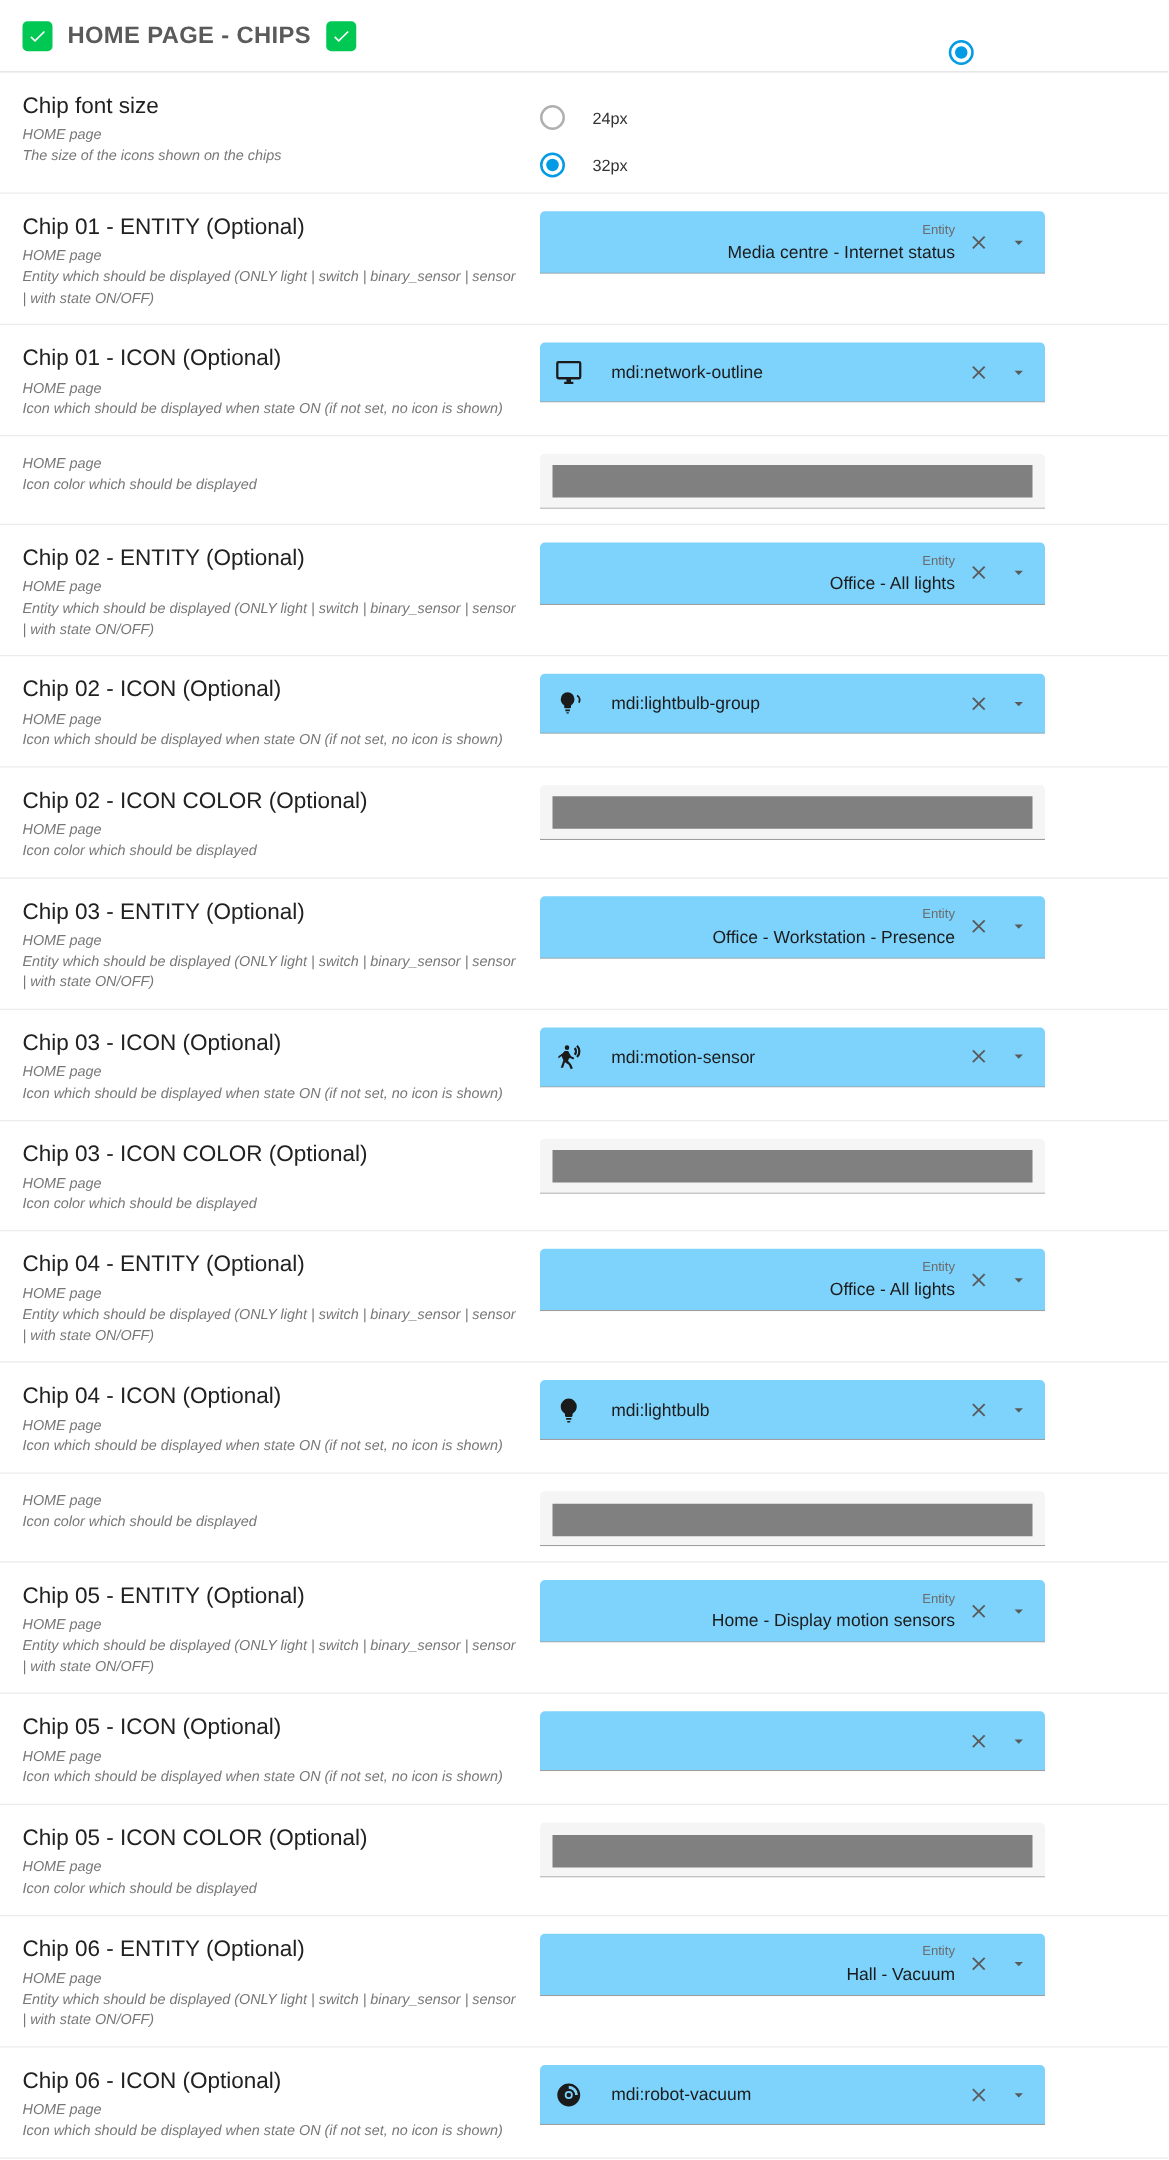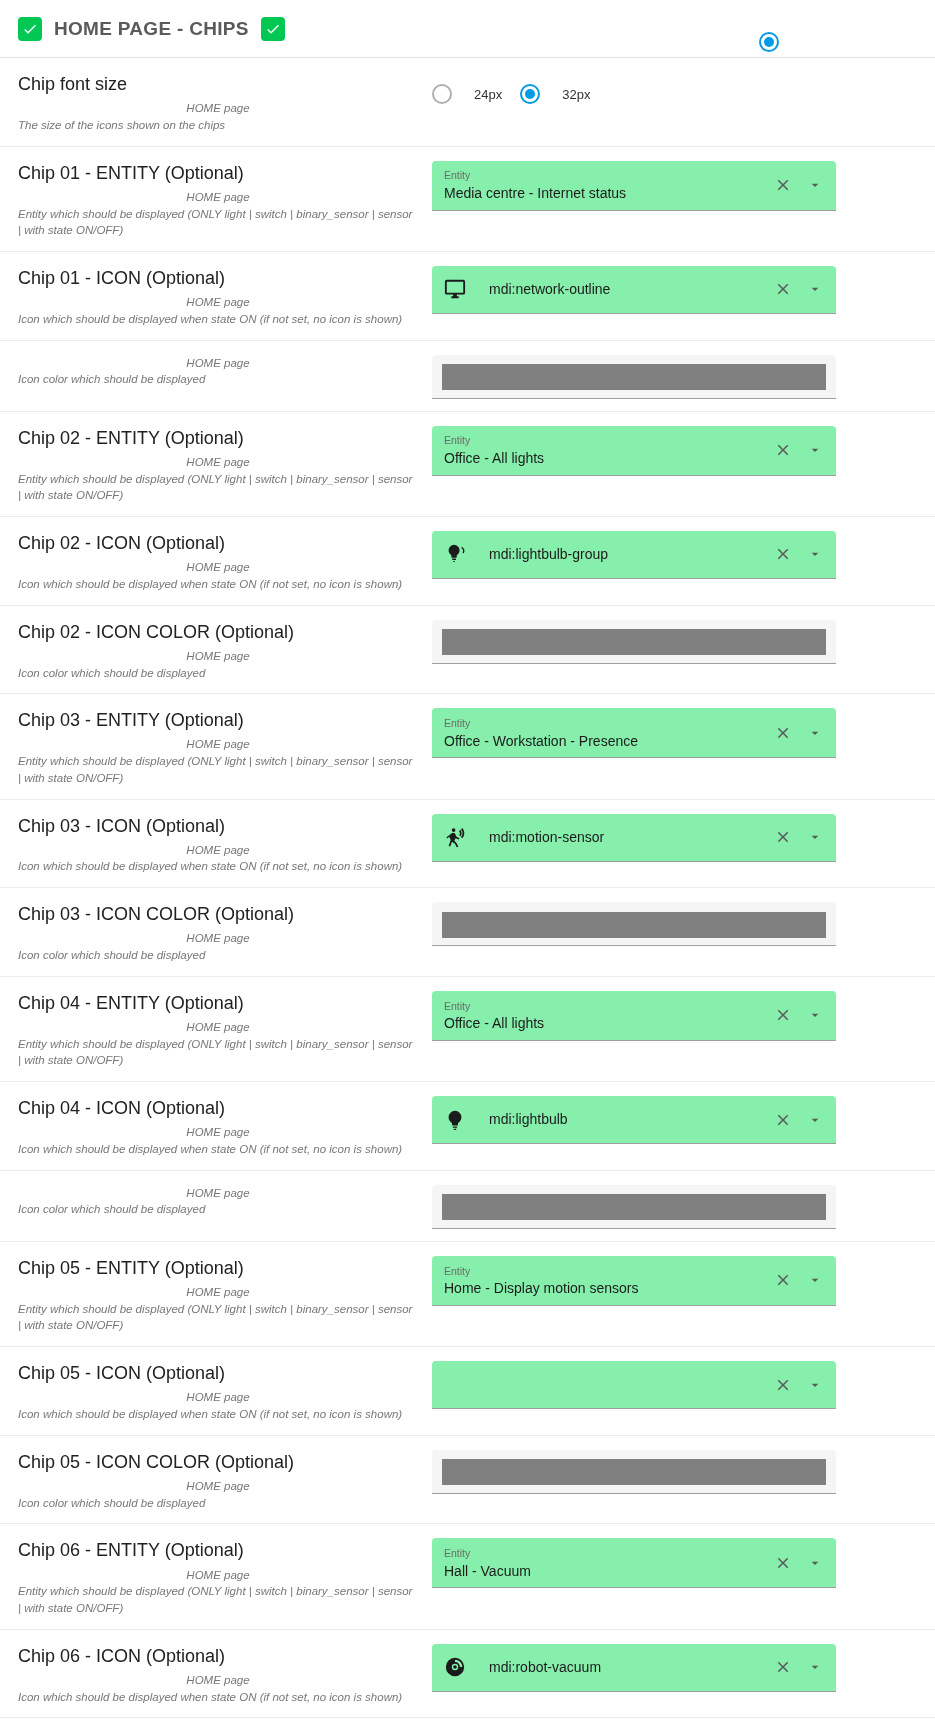--- a/index.html
+++ b/index.html
@@ -80,36 +80,36 @@
   }
   .row .left {
     width: 432px;
     flex: 0 0 432px;
     padding: 2px 14px 0 18px;
   }
   .row .right {
     flex: 1 1 auto;
     padding-right: 2px;
     display: flex;
-    flex-direction: row;
+    flex-direction: column;
     gap: 14px;
     padding-top: 2px;
+    text-align: right;
   }
   .lbl-title {
     font-size: 18px;
     color: #212121;
     line-height: 1.35;
     margin-bottom: 4px;
   }
   .lbl-sub {
     font-size: 11.5px;
     font-style: italic;
     color: #777;
     line-height: 1.45;
-    text-align: center;
   }
   .lbl-desc {
     font-size: 11.5px;
     font-style: italic;
     color: #777;
     line-height: 1.45;
   }
 
   
   .fontsize-row .right {
@@ -121,21 +121,21 @@
     align-items: center;
     gap: 22px;
   }
   .opt-label {
     font-size: 13px;
     color: #333;
   }
 
   
   .field {
-    background: #86efac;
+    background: #7dd3fc;
     border-bottom: 1px solid #9e9e9e;
     border-radius: 4px 4px 0 0;
     height: 48px;
     display: flex;
     align-items: center;
     padding: 0 8px 0 12px;
     position: relative;
     width: 404px;
   }
   .field.tall { height: 50px; }

